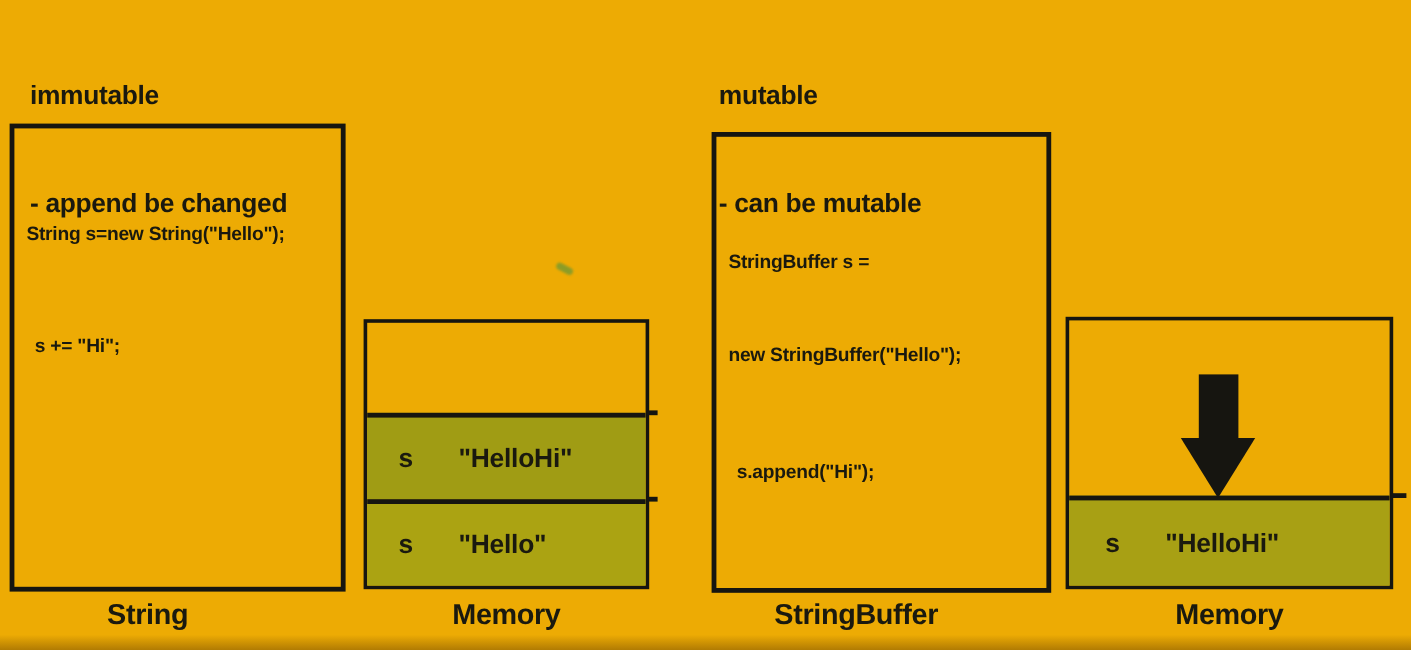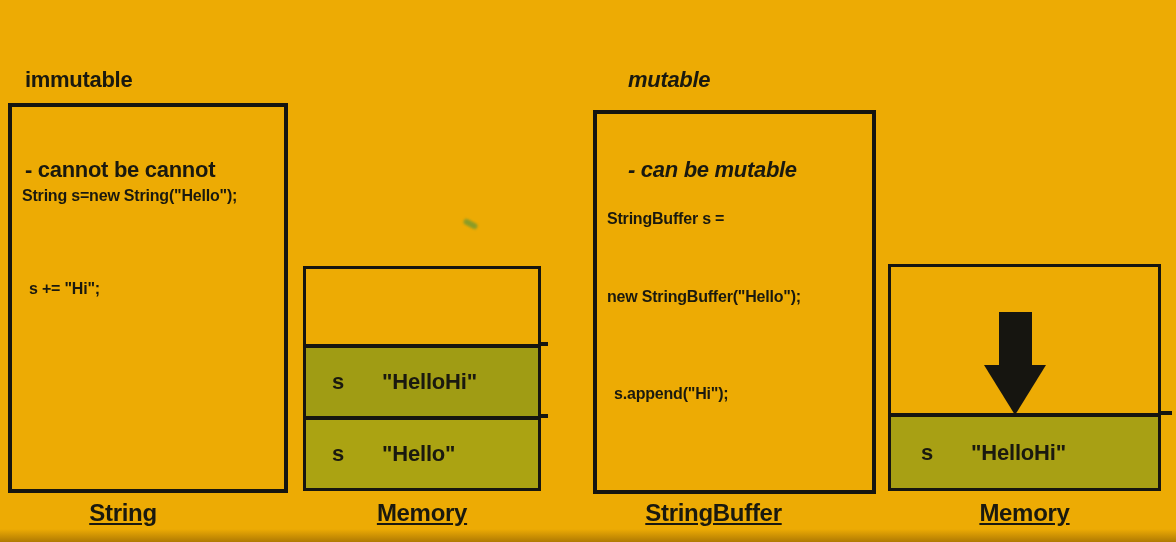--- a/index.html
+++ b/index.html
@@ -9,33 +9,33 @@
     font-family:"Liberation Sans", sans-serif;
     font-weight:bold;
     color:#1a190f;
     overflow:hidden;
   }
   .stage { position:absolute; inset:0; }
 
   
   .title-block { position:absolute; top:5px; line-height:30px; font-size:22px; letter-spacing:-0.3px; white-space:pre; }
   .title-left  { left:25px; }
-  .title-right { left:628px;font-style:italic; }
+  .title-right { left:599px; }
 
   
   .code-box { position:absolute; border:4px solid #161510; }
   .code-box-left  { left:8px;   top:103px; width:280px; height:390px; }
   .code-box-right { left:593px; top:110px; width:283px; height:384px; }
   .code-lines { padding:11px 4px 0 10px; font-size:16px; letter-spacing:-0.2px; line-height:31px; white-space:pre; }
   .code-lines-right { line-height:26px;margin-top:29px; }
   .code-line.indented { padding-left:7px; }
   .code-line.gapped   { margin-top:19px; }
 
   
-  .caption { position:absolute; top:499px; text-align:center; font-size:24px; letter-spacing:-0.3px;text-decoration:underline; }
+  .caption { position:absolute; top:499px; text-align:center; font-size:24px; letter-spacing:-0.3px; }
   .caption-string       { left:8px;   width:280px; text-align:center; padding-right:50px; }
   .caption-memory-left  { left:303px; width:238px; }
   .caption-stringbuffer { left:590px; width:283px; padding-right:36px; }
   .caption-memory-right { left:888px; width:273px; }
 
   
   .memory-box { position:absolute; border:3px solid #161510; display:flex; flex-direction:column; }
   .memory-box-left  { left:303px; top:266px; width:238px; height:225px; }
   .memory-box-right { left:888px; top:264px; width:273px; height:227px; }
   .mem-free { position:relative; }
@@ -75,21 +75,21 @@
   .bottom-shade { position:absolute; left:0; bottom:0; width:100%; height:13px;
                   background:linear-gradient(to bottom, rgba(0,0,0,0), rgba(100,62,0,.45)); }
 </style>
 </head>
 <body style="background-color: rgb(237, 171, 4);">
 
 <div class="stage">
 
   <div class="title-block title-left">
     <div>immutable</div>
-    <div>- cannot be cannot</div>
+    <div>- append be changed</div>
   </div>
 
   <div class="code-box code-box-left">
     <div class="code-lines">
       <div class="code-line">String s=new String("Hello");</div>
       <div class="code-line indented">s += "Hi";</div>
     </div>
   </div>
   <div class="caption caption-string">String</div>
 

